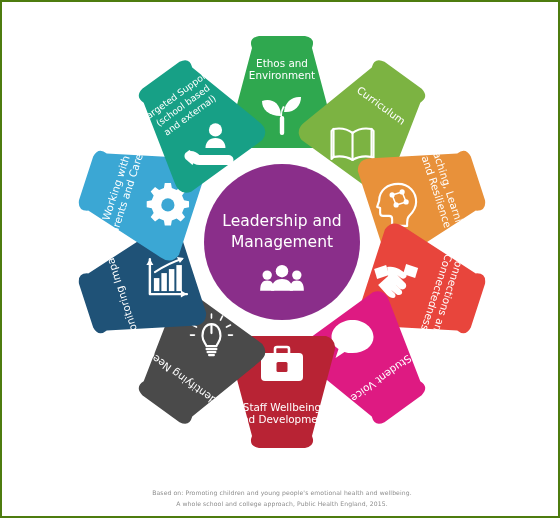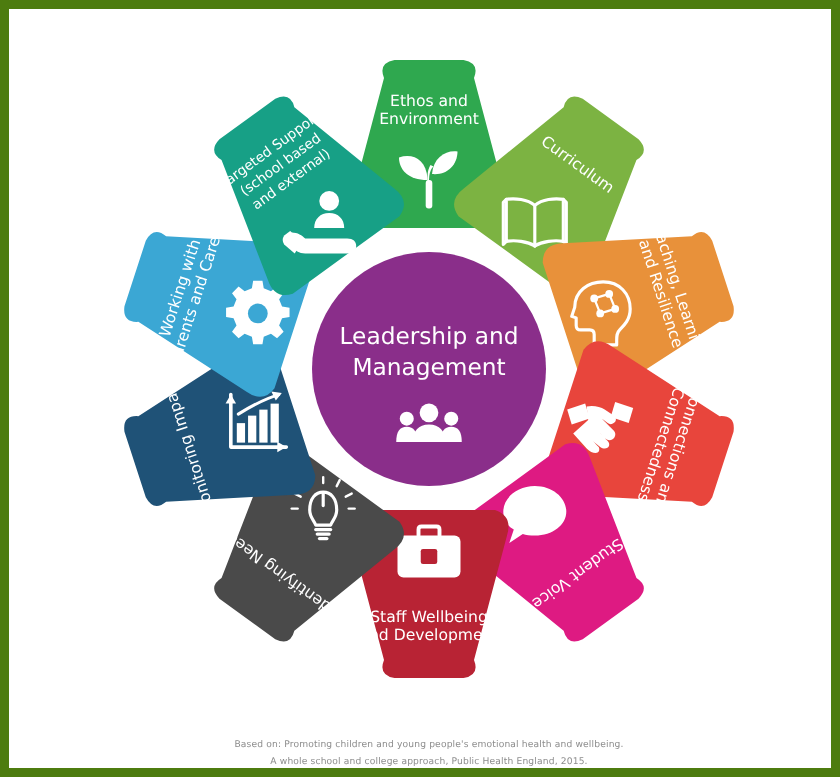--- a/index.html
+++ b/index.html
@@ -10,21 +10,21 @@
   }
   body {
     font-family: "DejaVu Sans", sans-serif;
   }
   #page {
     position: relative;
     width: 560px;
     height: 518px;
     background: #ffffff;
     box-sizing: border-box;
-    border: 6px solid #4d7c0f;
+    border: 2px solid #4d7c0f;
     overflow: hidden;
   }
   #wheel-area {
     position: absolute;
     left: 0;
     top: 0;
     width: 560px;
     height: 484px;
   }
   #wheel-svg {

